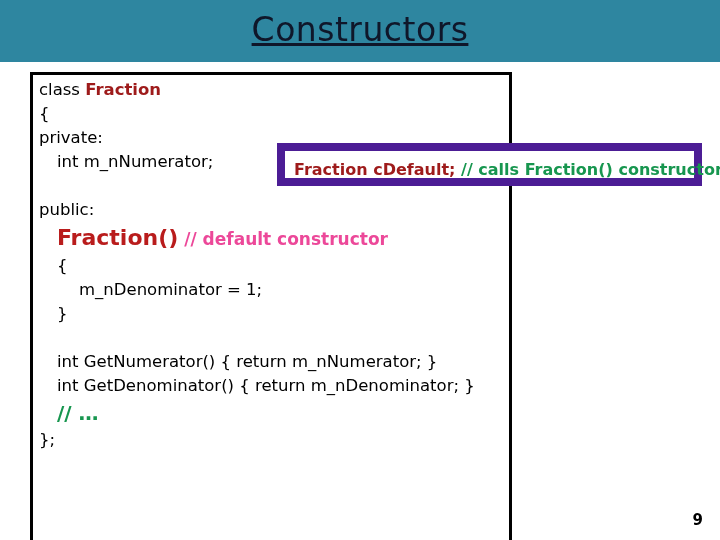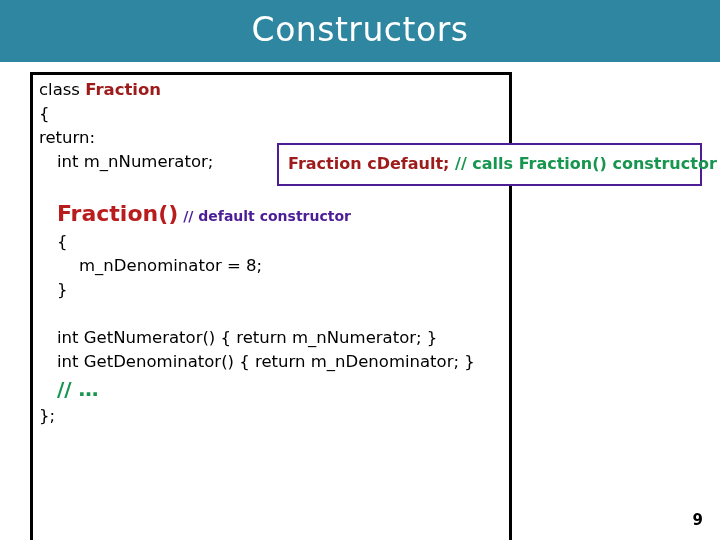--- a/index.html
+++ b/index.html
@@ -25,26 +25,27 @@
     background: #2e86a0;
   }
   #slide-title {
     position: absolute;
     left: 0;
     top: 0;
     width: 720px;
     height: 62px;
     line-height: 60px;
     text-align: center;
-    color: #ffffff;
+    color: #0f172a;
     font-family: "DejaVu Sans", "Liberation Sans", sans-serif;
     font-size: 33px;
     font-weight: 400;
     letter-spacing: 0.5px;
     white-space: nowrap;
+    text-decoration: underline;
   }
 
   
   #code-box {
     position: absolute;
     left: 30px;
     top: 72px;
     width: 482px;
     height: 501px;
     border: 3px solid #000000;
@@ -82,44 +83,44 @@
     line-height: 32px;
     padding-left: 18px;
     white-space: nowrap;
   }
   .ctor-name {
     color: #b91c1c;
     font-weight: bold;
     font-size: 22px;
   }
   .ctor-comment {
-    color: #4c1d95;
+    color: #ec4899;
     font-weight: bold;
-    font-size: 14px;
+    font-size: 17px;
   }
   .ellipsis-line {
     height: 30px;
     line-height: 30px;
     padding-left: 18px;
     white-space: nowrap;
   }
   .ellipsis-text {
     color: #17964f;
     font-weight: bold;
     font-size: 20px;
   }
 
   
   #callout-box {
     position: absolute;
     left: 277px;
     top: 143px;
     width: 425px;
     height: 43px;
-    border: 2px solid #4c1d95;
+    border: 8px solid #4c1d95;
     background: #ffffff;
     box-sizing: border-box;
   }
   #callout-text {
     position: absolute;
     left: 9px;
     top: 0;
     height: 37px;
     line-height: 37px;
     white-space: nowrap;
@@ -143,26 +144,27 @@
 <body>
 
 <div id="title-band">
   <div id="slide-title">Constructors</div>
 </div>
 
 <div id="code-box">
   <div id="code-listing">
       <div class="code-line"><span>class </span><span class="kw-red">Fraction</span></div>
       <div class="code-line"><span>{</span></div>
-      <div class="code-line"><span>return:</span></div>
+      <div class="code-line"><span>private:</span></div>
       <div class="code-line ind1"><span>int m_nNumerator;</span></div>
       <div class="code-line blank">&nbsp;</div>
+      <div class="code-line"><span>public:</span></div>
       <div class="ctor-line"><span class="ctor-name">Fraction()</span><span class="ctor-comment"> // default constructor</span></div>
       <div class="code-line ind1"><span>{</span></div>
-      <div class="code-line ind2"><span>m_nDenominator = 8;</span></div>
+      <div class="code-line ind2"><span>m_nDenominator = 1;</span></div>
       <div class="code-line ind1"><span>}</span></div>
       <div class="code-line blank">&nbsp;</div>
       <div class="code-line ind1"><span>int GetNumerator() { return m_nNumerator; }</span></div>
       <div class="code-line ind1"><span>int GetDenominator() { return m_nDenominator; }</span></div>
       <div class="ellipsis-line"><span class="ellipsis-text">// …</span></div>
       <div class="code-line"><span>};</span></div>
     </div>
 </div>
 
 <div id="callout-box">

